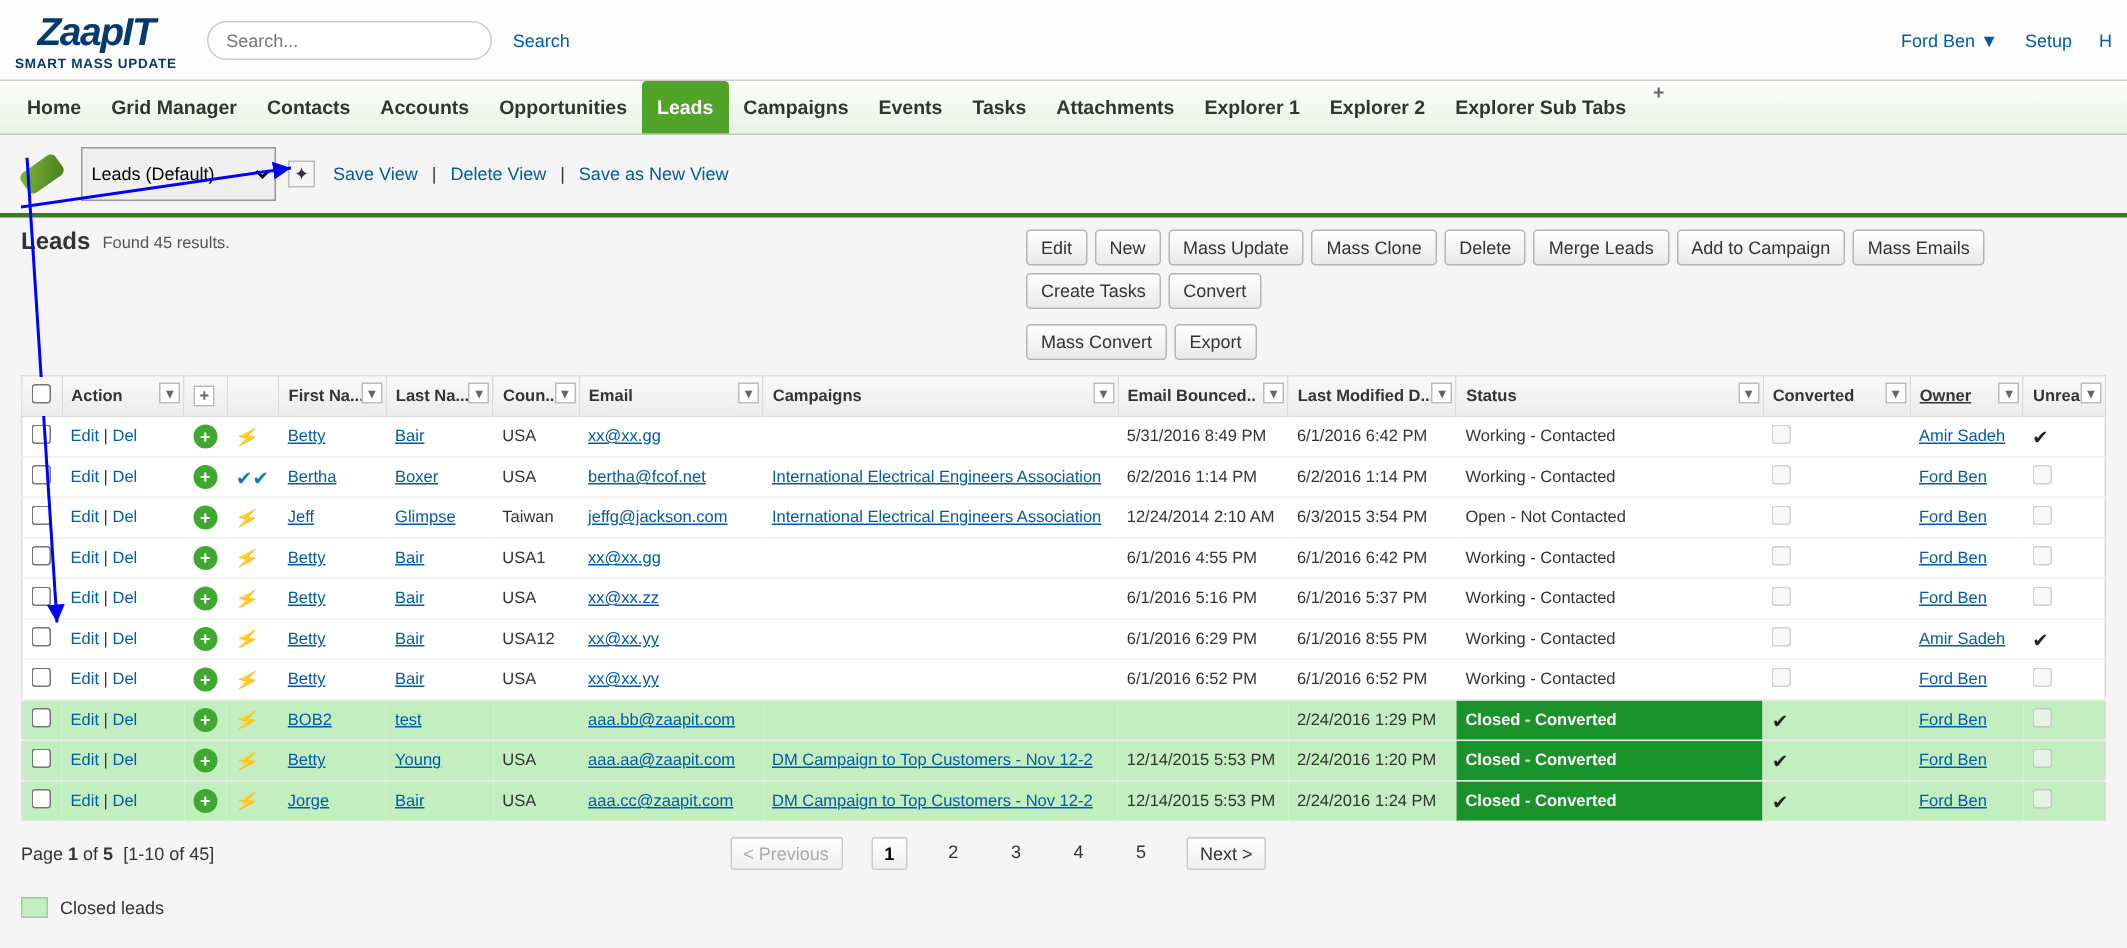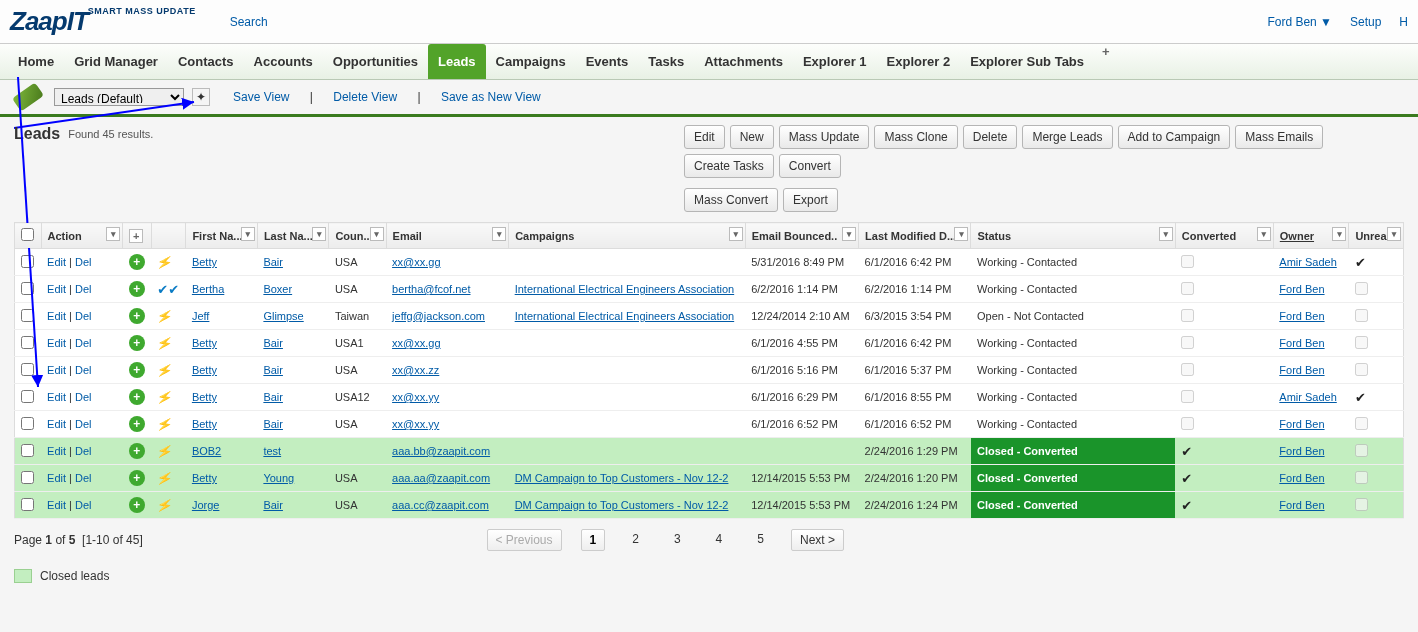--- a/index.html
+++ b/index.html
@@ -1,36 +1,36 @@
 <!DOCTYPE html>
 <html><head>
 <meta charset="utf-8">
 <style>
 *{box-sizing:border-box;margin:0;padding:0;font-family:Arial,Helvetica,sans-serif}
 body{background:#f5f5f5;width:1418px;font-size:12px;color:#333}
 a{color:#015ba7;text-decoration:none}
 .topbar{display:flex;align-items:center;padding:6px 10px;background:#fdfdfd}
-.logo{font-family:"Segoe UI",Arial;display:flex;align-items:flex-start;margin-right:20px}
+.logo{font-family:"Segoe UI",Arial;display:flex;flex-direction:column;align-items:center;margin-right:20px}
 .logo-main{font-size:26px;font-weight:700;font-style:italic;color:#053a6e;letter-spacing:-1px}
 .logo-sub{font-size:9px;font-weight:700;color:#053a6e;letter-spacing:.5px}
 .search-wrap{display:flex;align-items:center}
 .search-wrap input{width:190px;height:26px;border:1px solid #ccc;border-radius:13px;padding:0 12px;font-size:12px}
 .search-wrap button{margin-left:6px;background:none;border:none;color:#015ba7;font-size:12px;cursor:pointer;padding:4px 8px}
 .user-area{margin-left:auto;display:flex;gap:18px;align-items:center;color:#015ba7;font-size:12px}
 .user-area span{cursor:pointer}
 .nav{display:flex;align-items:flex-start;background:linear-gradient(#fdfefc,#e8f1e5);border-top:1px solid #ccc;border-bottom:1px solid #b9c9b5;padding:0 8px;font-size:13px}
 .nav .tab{padding:10px 10px;cursor:pointer;color:#333;font-weight:700}
 .nav .tab.active{background:#52a329;color:#fff;border-radius:3px 3px 0 0}
 .nav .plus{margin-left:8px;font-weight:700;cursor:pointer;color:#666}
 .viewbar{display:flex;align-items:center;padding:8px 14px;border-bottom:3px solid #3a7b1f;position:relative}
 .spyglass{width:28px;height:16px;background:linear-gradient(135deg,#7fb93d,#4a7a1c);border-radius:4px;transform:rotate(-35deg);margin-right:12px}
-.viewsel{border:1px solid #999;padding:2px;font-size:12px;width:130px;height:18px}
+.viewsel{border:1px solid #999;padding:2px;font-size:12px;width:130px;height:36px}
 .gearbtn{margin-left:8px;width:18px;height:18px;border:1px solid #bbb;display:flex;align-items:center;justify-content:center;cursor:pointer;font-size:12px}
 .viewlinks{margin-left:6px;font-size:12px}
-.viewlinks a{margin:0 17px}
+.viewlinks a{margin:0 6px}
 .arrow-h{position:absolute;top:44px;left:60px;color:blue;pointer-events:none}
 .content{padding:8px 14px}
 .titlerow{display:flex;align-items:flex-start}
 .titlerow h2{font-size:16px;font-weight:700;margin-right:8px}
 .titlerow .count{font-size:11px;color:#555;margin-top:3px}
 .btns{margin-left:auto;display:flex;flex-wrap:wrap;gap:5px;max-width:720px;justify-content:flex-start}
 .btn{background:linear-gradient(#fff,#e9e9e9);border:1px solid #b5b5b5;border-radius:3px;padding:4px 9px;font-size:12px;cursor:pointer;color:#333}
 .grid{margin-top:10px;border:1px solid #dcdcdc;width:100%;border-collapse:collapse;background:#fff}
 .grid th{background:linear-gradient(#f9f9f9,#ececec);border:1px solid #dcdcdc;font-size:11px;font-weight:700;text-align:left;padding:5px 6px;position:relative;white-space:nowrap}
 .grid td{border-bottom:1px solid #eee;padding:5px 6px;font-size:11px;white-space:nowrap;vertical-align:middle}
@@ -59,20 +59,21 @@
 </style>
 </head>
 <body>
 
 <div class="topbar">
   <div class="logo">
     <span class="logo-main">ZaapIT</span>
     <span class="logo-sub">SMART MASS UPDATE</span>
   </div>
   <div class="search-wrap">
+    <input type="text" placeholder="Search..." style="">
     <button>Search</button>
   </div>
   <div class="user-area">
     <span><span>Ford Ben</span> ▼</span>
     <span>Setup</span>
     <span>H</span>
   </div>
 </div>
 
 <div class="nav" id="nav">

